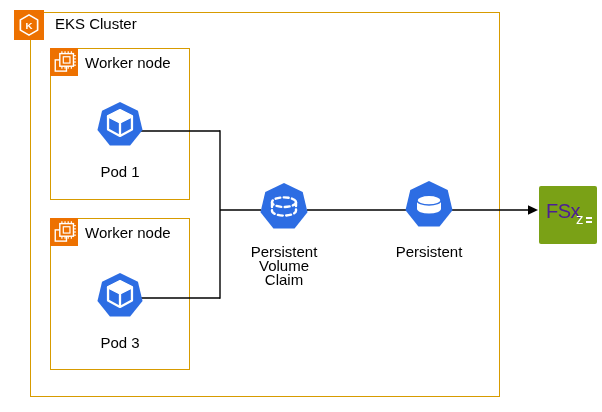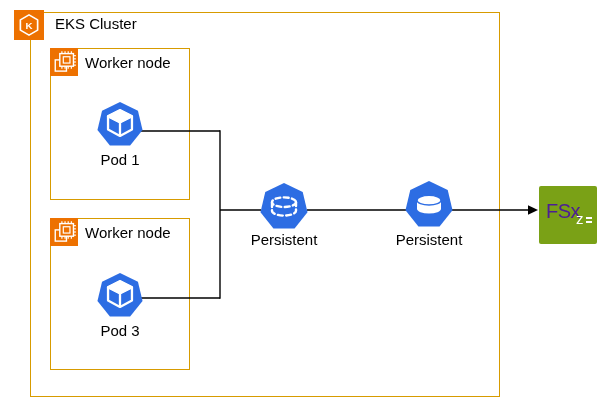--- a/index.html
+++ b/index.html
@@ -6,21 +6,21 @@
   .canvas{
     position:relative;width:602px;height:412px;background:#ffffff;overflow:hidden;
     font-family:"Liberation Sans", sans-serif;color:#000;
   }
   .group-box{position:absolute;border:1px solid #D79B00;background:transparent;box-sizing:border-box;}
   #cluster-box{left:30px;top:12px;width:470px;height:385px;}
   #wn1-box{left:50px;top:48px;width:140px;height:152px;}
   #wn2-box{left:50px;top:218px;width:140px;height:152px;}
   .icon{position:absolute;z-index:2;}
   .label{position:absolute;z-index:3;font-size:15px;line-height:14px;white-space:nowrap;}
-  .label.center{text-align:center;white-space:normal;}
+  .label.center{text-align:center;white-space:normal;margin-top:12px;}
   #connector-layer{position:absolute;left:0;top:0;z-index:1;pointer-events:none;}
   .fsx-box{position:absolute;left:539px;top:186px;width:58px;height:58px;background:#7AA116;border-radius:2px;z-index:2;}
   .fsx-text{position:absolute;left:7px;top:15px;color:#4c1d95;font-size:20px;line-height:20px;letter-spacing:-0.5px;}
   .fsx-z{position:absolute;left:37px;top:25px;color:#fff;font-size:15px;line-height:15px;}
   .fsx-bar{position:absolute;width:6px;height:2px;background:#fff;}
   .fsx-bar.b1{left:47px;top:31px;}
   .fsx-bar.b2{left:47px;top:35px;}
 </style>
 </head>
 <body>
@@ -118,20 +118,21 @@
 
   <svg class="icon" style="left:260px;top:182px" width="48" height="48" viewBox="0 0 100 100">
     <polygon points="50,2 89,21 99,63 72,97 28,97 1,63 11,21" fill="#2D6DE3"></polygon>
     <g stroke="#ffffff" stroke-width="5" fill="none" stroke-dasharray="10 7" stroke-linecap="round">
       <ellipse cx="50" cy="42" rx="25" ry="10"></ellipse>
       <path d="M25,42 V60 A25,10 0 0 0 75,60 V42"></path>
     </g>
   </svg>
   <div class="label center" style="left:239px;top:233px;width:90px">
     <div>Persistent</div>
+    <div>Volume Claim</div>
   </div>
 
   <svg class="icon" style="left:405px;top:180px" width="48" height="48" viewBox="0 0 100 100">
     <polygon points="50,2 89,21 99,63 72,97 28,97 1,63 11,21" fill="#2D6DE3"></polygon>
     <path d="M25,42 V60 A25,10 0 0 0 75,60 V42" fill="#ffffff"></path>
     <ellipse cx="50" cy="42" rx="25" ry="10" fill="#ffffff" stroke="#2D6DE3" stroke-width="3"></ellipse>
   </svg>
   <div class="label center" style="left:384px;top:233px;width:90px">
     <div>Persistent</div>
   </div>

